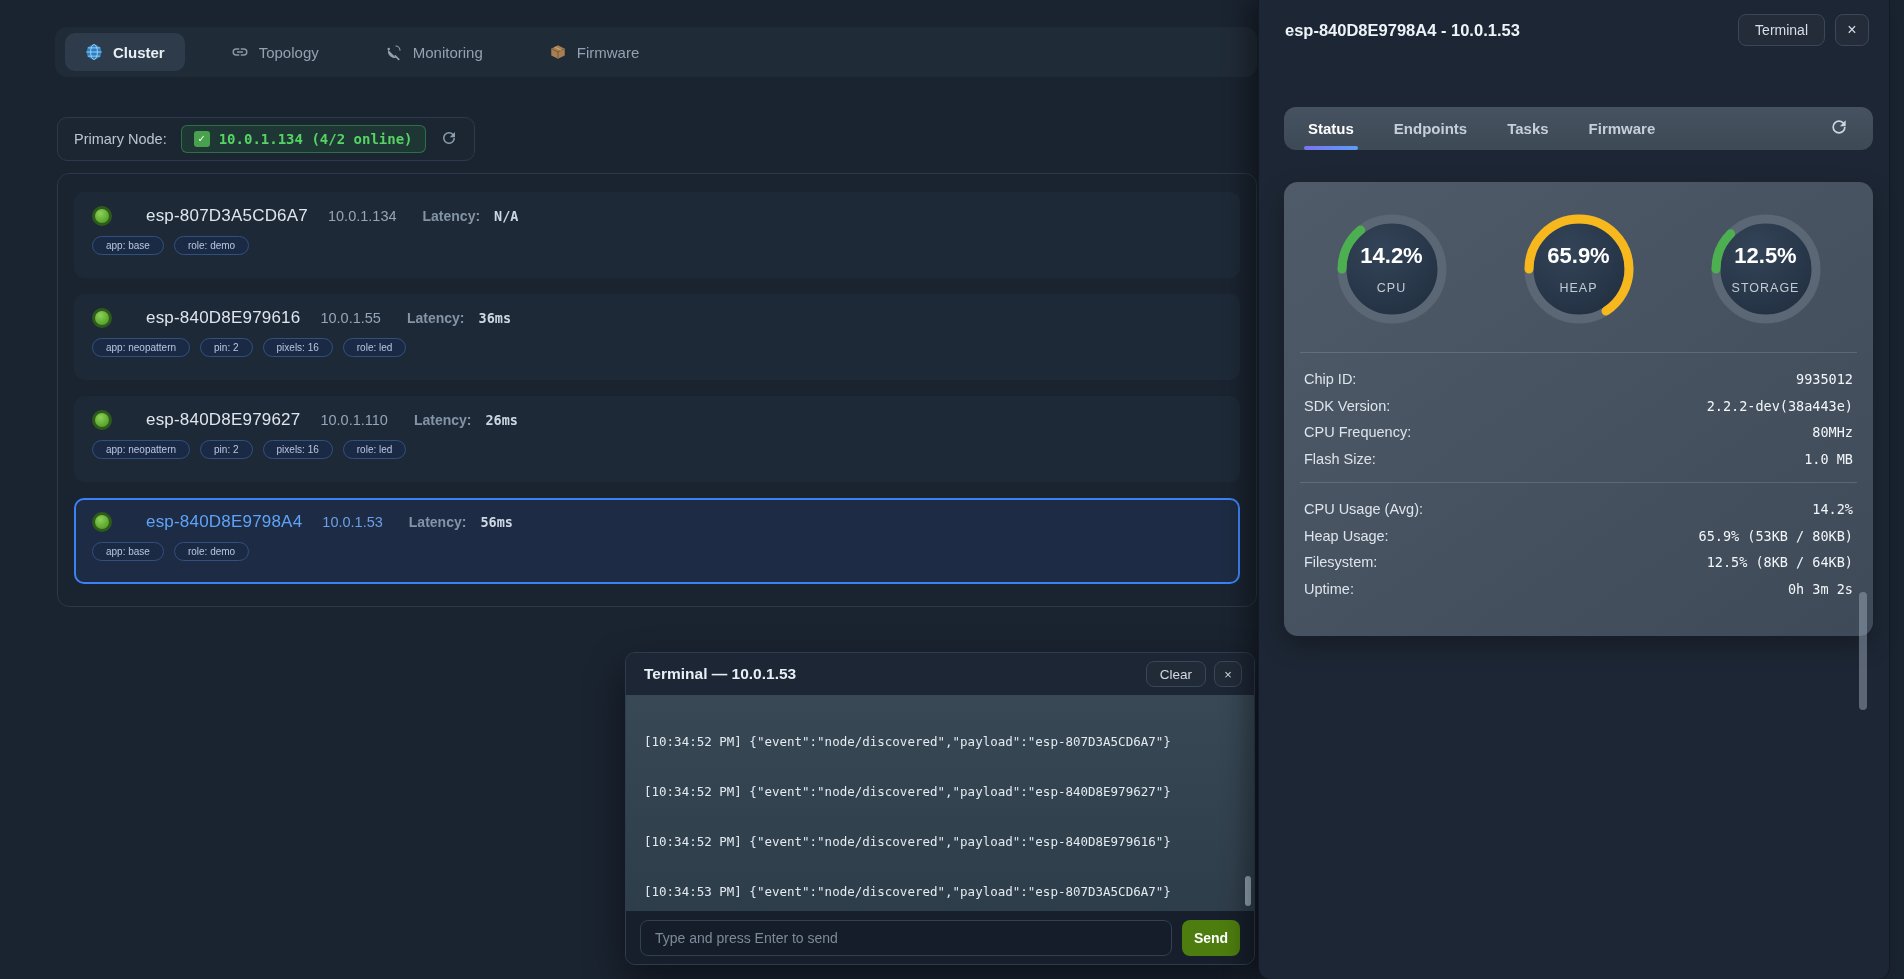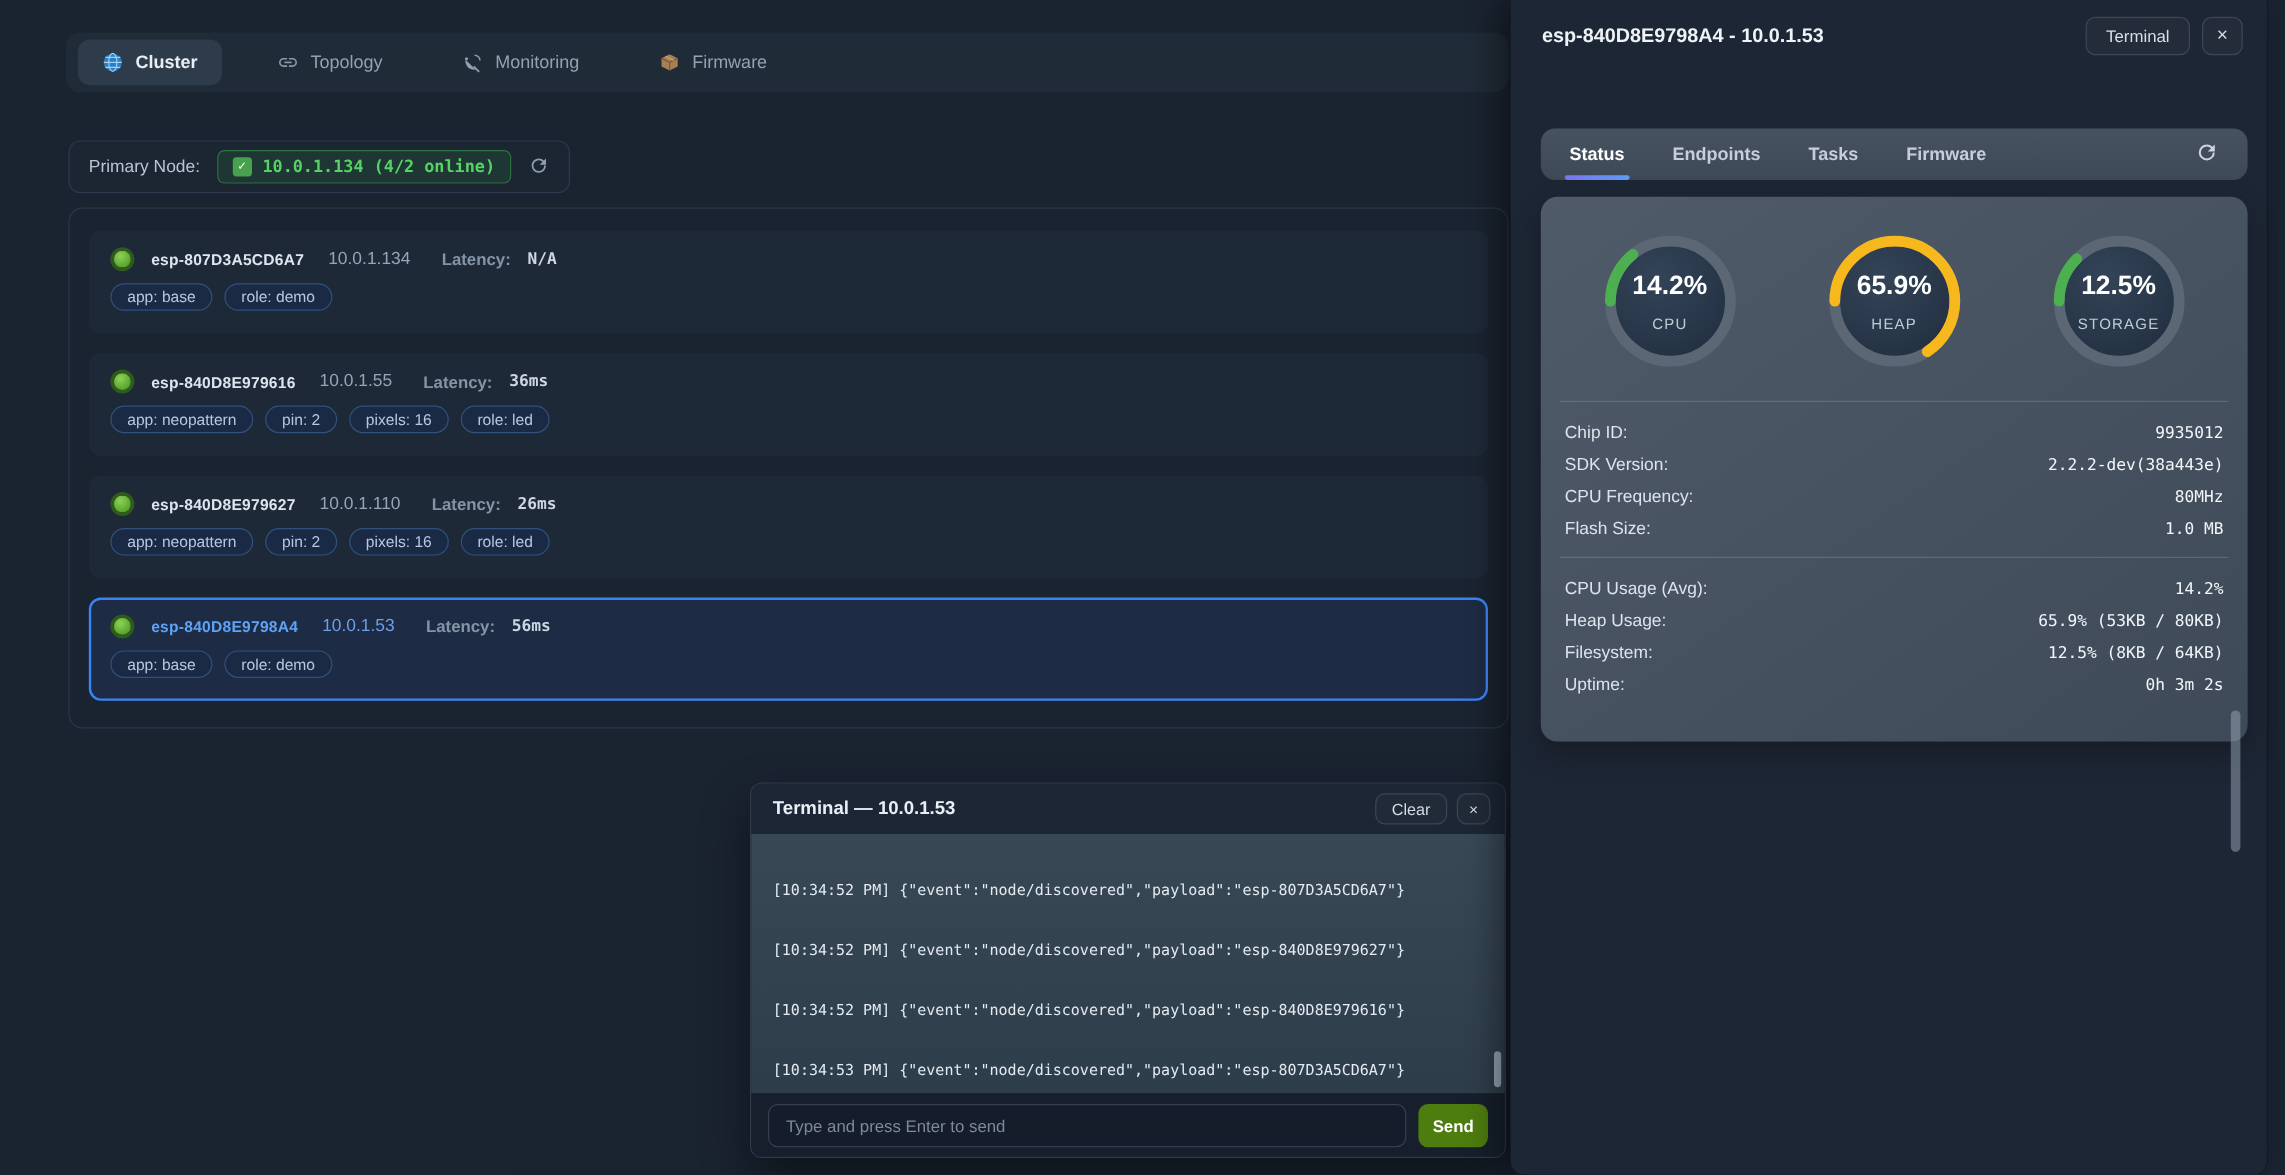--- a/index.html
+++ b/index.html
@@ -54,30 +54,30 @@
   }
   .node-card.selected{
     background:#1d2c44; border:2px solid #3b82f6; padding:12px 16px;
   }
   .node-head{ display:flex; align-items:center; gap:14px; }
   .status-dot{
     width:20px; height:20px; border-radius:50%;
     background:radial-gradient(circle at 38% 32%, #8ed158, #58a52e 70%);
     border:3px solid #2e5a1c; flex:0 0 auto;
   }
-  .node-name{ font-size:13px; font-weight:bold; color:#dde5ee; letter-spacing:.2px; }
+  .node-name{ font-size:17px; font-weight:normal; color:#dde5ee; letter-spacing:.2px;margin-left:20px; }
   .node-card.selected .node-name{ color:#5ea3f7; }
   .node-ip{ font-size:14.5px; color:#94a5b8; margin-left:6px; }
   .node-card.selected .node-ip{ color:#6b9fe8; }
   .lat-label{ font-size:14px; font-weight:bold; color:#8294a6; margin-left:12px; }
   .lat-value{ font-size:13.5px; font-weight:bold; color:#ccd7e2; }
   .tag-row{ display:flex; gap:10px; margin-top:10px; }
   .tag{
     padding:3px 13px; border-radius:999px; background:#1b2a44;
-    border:1px solid #31507e; color:#b6c6e4; font-size:13px;
+    border:1px solid #31507e; color:#b6c6e4; font-size:10px;
   }
 
   
   .panel{
     position:absolute; left:1258px; top:0; width:632px; height:979px;
     background:#1d2634; border-left:1px solid #121a26; border-right:1px solid #121a26;
     border-radius:0 0 12px 12px;
     box-shadow:-10px 0 26px rgba(0,0,0,.4); z-index:5;
   }
   .panel-header{
@@ -100,21 +100,21 @@
   .ptab{ position:relative; height:100%; display:flex; align-items:center;
     font-size:15px; font-weight:bold; color:#c6cedb; cursor:pointer; }
   .ptab.active{ color:#ffffff; }
   .ptab.active::after{
     content:""; position:absolute; left:-4px; right:-4px; bottom:0; height:4px;
     border-radius:3px; background:linear-gradient(90deg,#7b74f0,#5e9cf5);
   }
   .tab-refresh{ margin-left:auto; color:#cdd6e0; }
 
   .stat-card{
-    position:absolute; left:25px; right:16px; top:164px; height:454px;
+    position:absolute; left:25px; right:16px; top:182px; height:454px;
     background:linear-gradient(145deg,#4f5b69 0%, #3e4a58 100%);
     border-radius:14px; box-shadow:0 10px 24px rgba(0,0,0,.25);
     padding:28px 14px 0 14px;
   }
   .gauge-row{ display:flex; justify-content:space-around; }
   .gauge{ position:relative; width:118px; height:118px; }
   .gauge svg{ display:block; }
   .gauge-center{
     position:absolute; inset:0; display:flex; flex-direction:column;
     align-items:center; justify-content:center; text-align:center;

